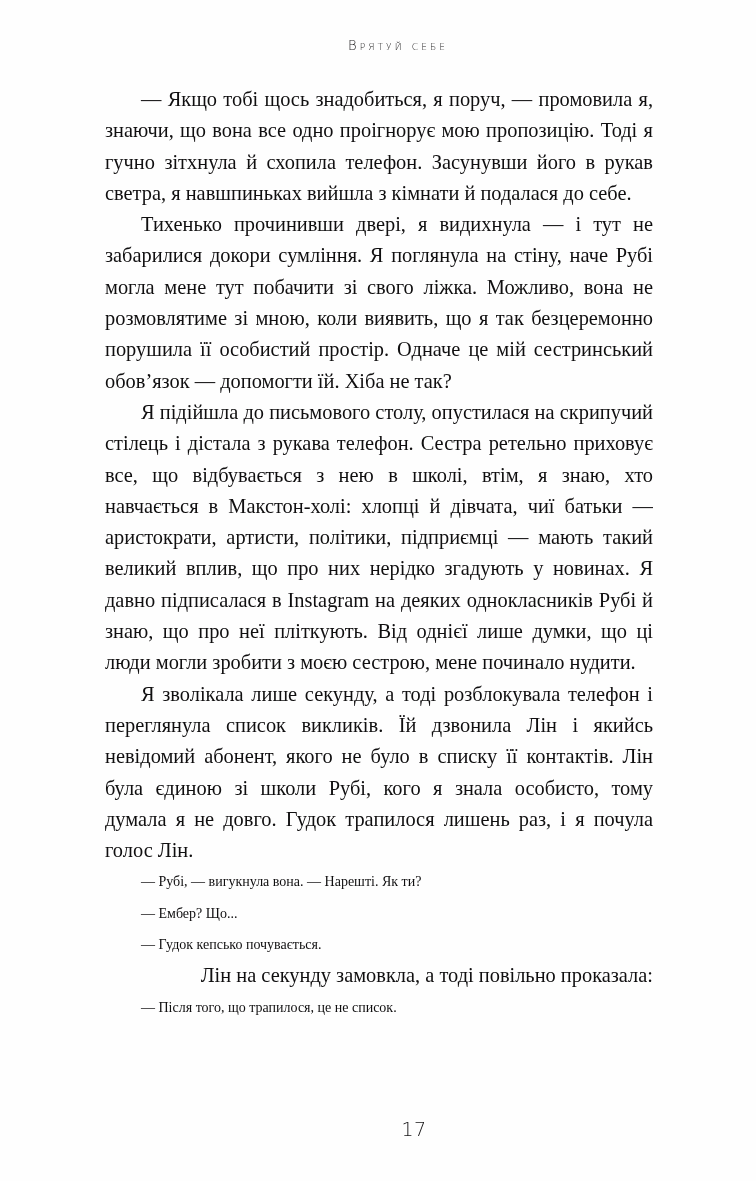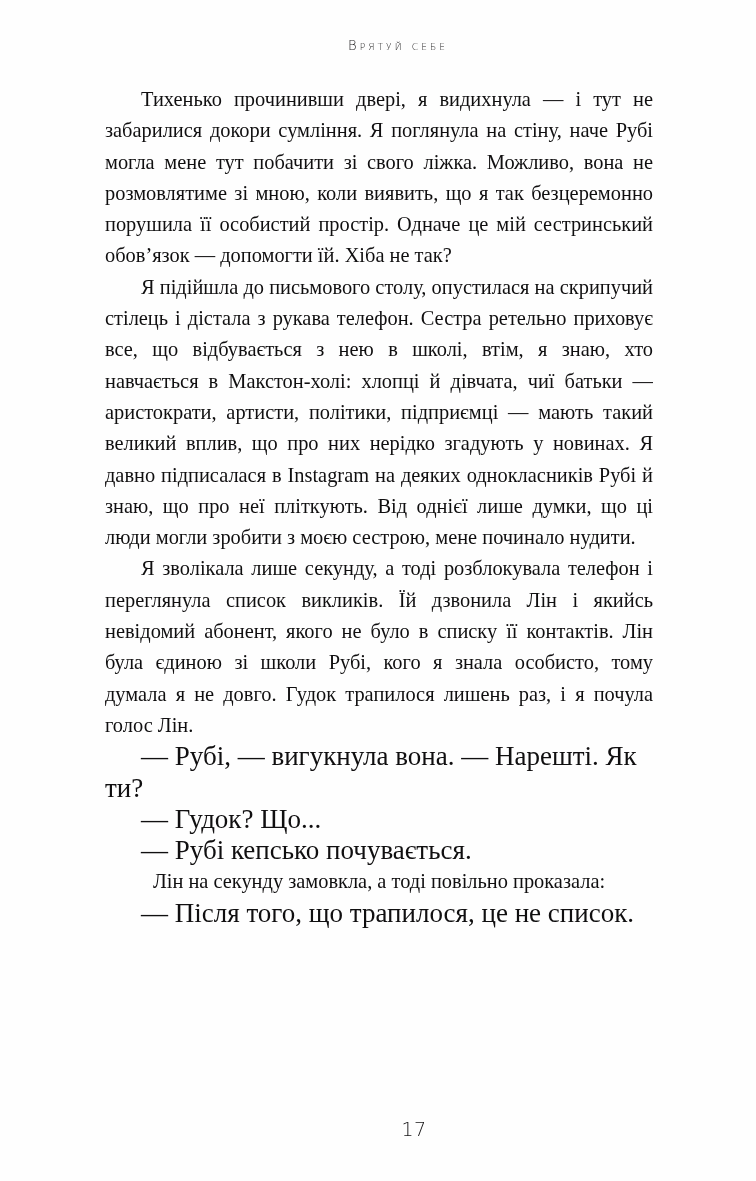--- a/index.html
+++ b/index.html
@@ -55,31 +55,31 @@
     text-align-last: left;
     text-indent: 36px;
     hyphens: manual;
     word-spacing: 0px;
     -webkit-font-smoothing: antialiased;
   }
 
   
   p.dialogue {
     margin: 0;
-    font-size: 27px;
+    font-size: 14px;
     line-height: 31.3px;
     text-align: left;
     text-indent: 36px;
   }
 
   p.plain {
     margin: 0;
     font-size: 20.4px;
     line-height: 31.3px;
-    text-align: center;
+    text-align: right;
     text-indent: 0px;
   }
 
   
   .folio {
     position: absolute;
     left: 0;
     top: 1118px;
     width: 756px;
     text-align: center;
@@ -92,25 +92,26 @@
   }
 </style>
 </head>
 <body>
 
 <div class="page" style="background: rgb(254, 254, 254); color: rgb(16, 15, 16);">
 
   <div class="running-head">Врятуй себе</div>
 
   <div class="text-block">
+      <p class="para">— Якщо тобі щось знадобиться, я поруч, — промовила я, знаючи, що вона все одно проігнорує мою пропозицію. Тоді я гучно зітхнула й схопила телефон. Засунувши його в рукав светра, я навшпиньках вийшла з кімнати й подалася до себе.</p>
       <p class="para">Тихенько прочинивши двері, я видихнула — і тут не забарилися докори сумління. Я поглянула на стіну, наче Рубі могла мене тут побачити зі свого ліжка. Можливо, вона не розмовлятиме зі мною, коли виявить, що я так безцеремонно порушила її особистий простір. Одначе це мій сестринський обов’язок — допомогти їй. Хіба не так?</p>
       <p class="para">Я підійшла до письмового столу, опустилася на скрипучий стілець і дістала з рукава телефон. Сестра ретельно приховує все, що відбувається з нею в школі, втім, я знаю, хто навчається в Макстон-холі: хлопці й дівчата, чиї батьки — аристократи, артисти, політики, підприємці — мають такий великий вплив, що про них нерідко згадують у новинах. Я давно підписалася в Instagram на деяких однокласників Рубі й знаю, що про неї пліткують. Від однієї лише думки, що ці люди могли зробити з моєю сестрою, мене починало нудити.</p>
       <p class="para">Я зволікала лише секунду, а тоді розблокувала телефон і переглянула список викликів. Їй дзвонила Лін і якийсь невідомий абонент, якого не було в списку її контактів. Лін була єдиною зі школи Рубі, кого я знала особисто, тому думала я не довго. Гудок трапилося лишень раз, і я почула голос Лін.</p>
       <p class="dialogue">— Рубі, — вигукнула вона. — Нарешті. Як ти?</p>
-      <p class="dialogue">— Гудок? Що...</p>
-      <p class="dialogue">— Рубі кепсько почувається.</p>
+      <p class="dialogue">— Ембер? Що...</p>
+      <p class="dialogue">— Гудок кепсько почувається.</p>
       <p class="plain">Лін на секунду замовкла, а тоді повільно проказала:</p>
       <p class="dialogue">— Після того, що трапилося, це не список.</p>
     </div>
 
   <div class="folio">17</div>
 
 </div>
 
 </body></html>

